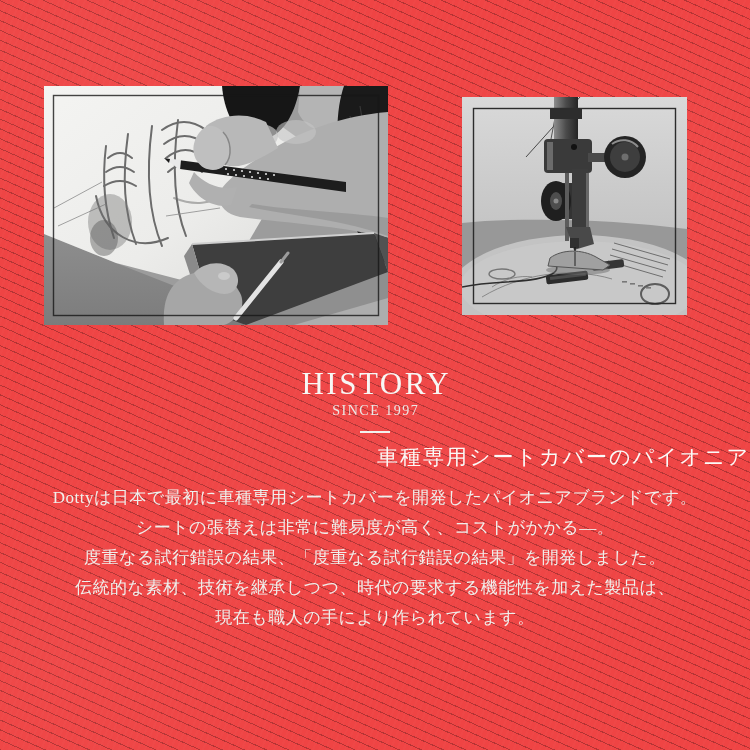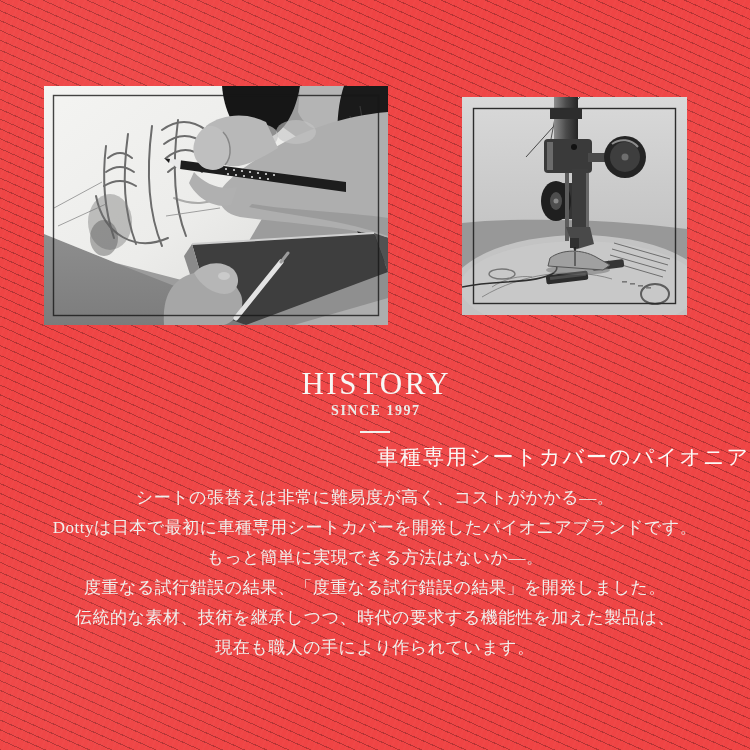--- a/index.html
+++ b/index.html
@@ -24,21 +24,21 @@
   .photo-left{left:44px;top:86px;width:344px;height:239px;}
   .photo-right{left:462px;top:97px;width:225px;height:218px;}
   .title{
     position:absolute;left:0;top:366px;width:750px;margin:0;
     text-align:center;font-size:31px;font-weight:400;letter-spacing:2.5px;text-indent:2.5px;
     color:#f7f7f5;
   }
   .subtitle{
     position:absolute;left:0;top:403px;width:750px;
     text-align:center;font-size:14px;letter-spacing:1.5px;text-indent:1.5px;
-    color:#e9e9e7;font-variant:small-caps;font-weight:bold;
+    color:#e9e9e7;font-variant:small-caps;
   }
   .divider{
     position:absolute;left:360px;top:431px;width:30px;height:2px;background:#f2f2f0;
   }
   .jp-heading{
     position:absolute;left:0;top:443px;width:750px;margin:0;
     text-align:right;font-size:21px;font-weight:500;letter-spacing:2px;text-indent:2px;
     color:#fafaf8;
   }
   .body-copy{
@@ -228,20 +228,19 @@
       <rect x="11.5" y="11.5" width="202" height="195" fill="none" stroke="#2c2c2c" stroke-width="1.4"></rect>
     </svg>
   </figure>
 
   <h2 class="title">HISTORY</h2>
   <div class="subtitle">SINCE 1997</div>
   <div class="divider"></div>
   <h3 class="jp-heading">車種専用シートカバーのパイオニア</h3>
 
   <div class="body-copy">
+    <p>Dottyは日本で最初に車種専用シートカバーを開発したパイオニアブランドです。</p>
     <p>シートの張替えは非常に難易度が高く、コストがかかる―。</p>
-    <p>Dottyは日本で最初に車種専用シートカバーを開発したパイオニアブランドです。</p>
-    <p>もっと簡単に実現できる方法はないか―。</p>
     <p>度重なる試行錯誤の結果、「度重なる試行錯誤の結果」を開発しました。</p>
     <p>伝統的な素材、技術を継承しつつ、時代の要求する機能性を加えた製品は、</p>
     <p>現在も職人の手により作られています。</p>
   </div>
 </div>
 
 </body></html>

